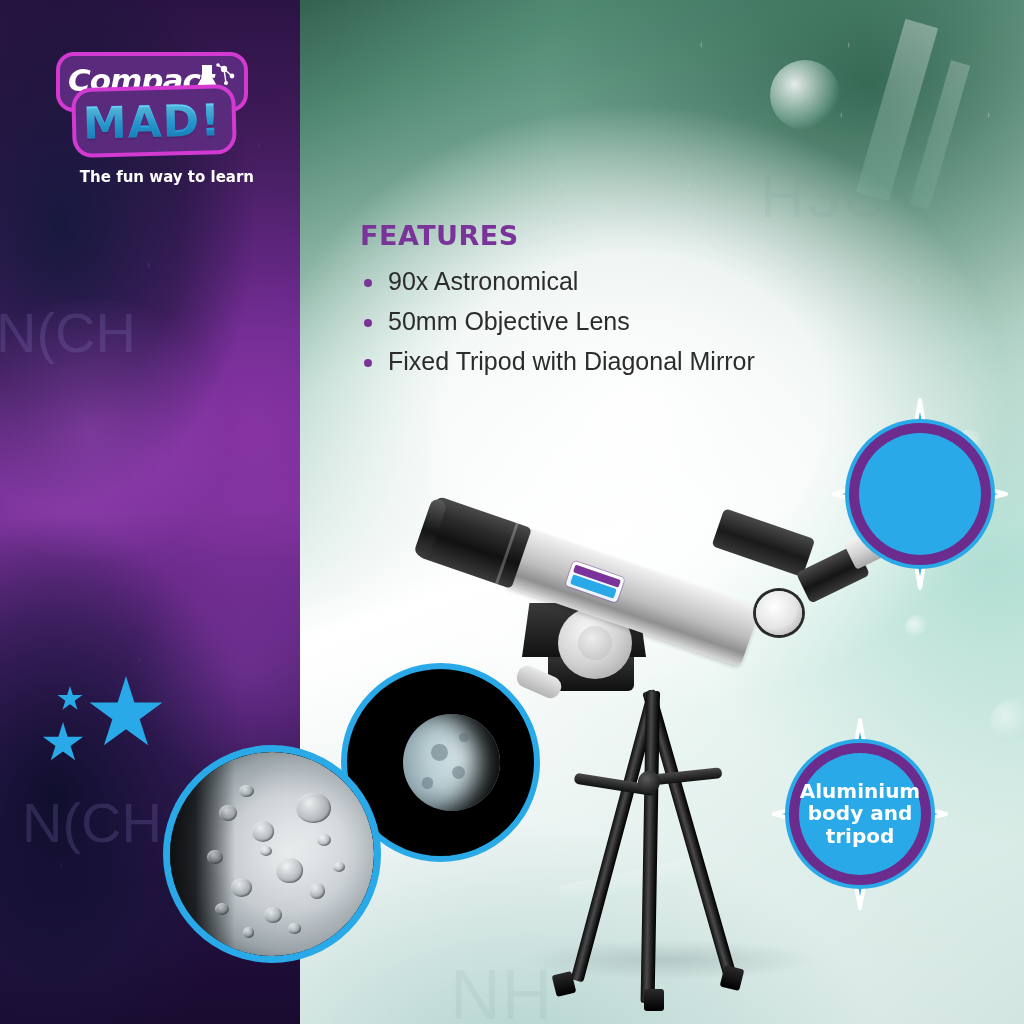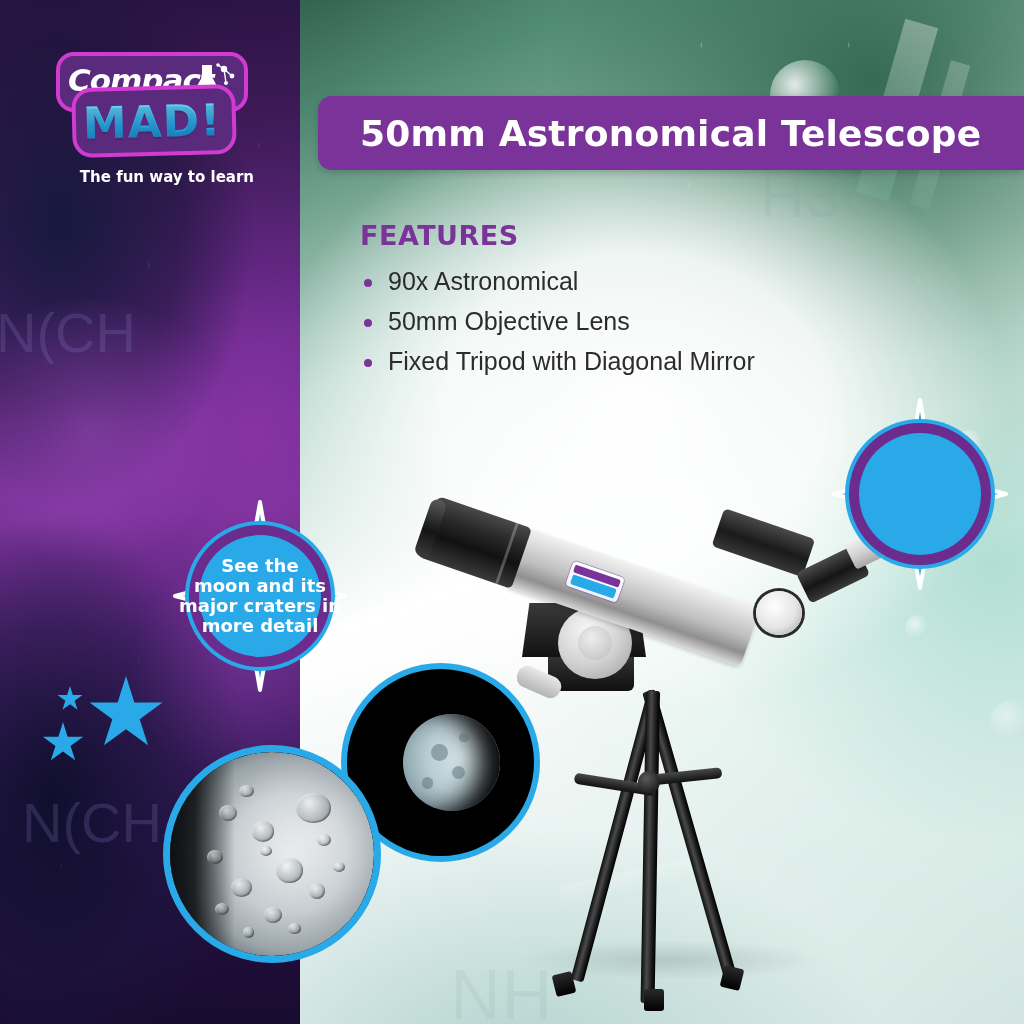--- a/index.html
+++ b/index.html
@@ -231,23 +231,20 @@
         <circle cx="44" cy="22" r="2" fill="#ffffff"></circle>
         <circle cx="36" cy="4" r="1.8" fill="#ffffff"></circle>
         <path d="M42 8 L50 15 M42 8 L44 22 M42 8 L36 4" stroke="#ffffff" stroke-width="1.4" fill="none"></path>
       </svg>
       <div class="lg-mad"></div>
       <div class="lg-mad-txt">MAD!</div>
     </div>
     <div class="lg-tag">The fun way to learn</div>
   </div>
 
-  <div class="title-bar">
-    <div class="title-txt">50mm Astronomical Telescope</div>
-  </div>
 
   <div class="features">
     <div class="feat-head">FEATURES</div>
     <ul class="feat-list">
       <li>90x Astronomical</li>
       <li>50mm Objective Lens</li>
       <li>Fixed Tripod with Diagonal Mirror</li>
     </ul>
   </div>
 
@@ -304,36 +301,35 @@
           <b></b>
         </div>
     </div>
     <div class="focuser"></div>
     <div class="finder"></div>
     <div class="diag"></div>
     <div class="eyepiece"></div>
   </div>
 
 
-  <div class="badge" style="left:163px;top:500px;width:194px;height:192px;">
-    <svg class="star4" viewBox="0 0 194 192">
-      <path d="M97 2 L110 77 L182 96 L110 115 L97 190 L84 115 L12 96 L84 77 Z" fill="#29a9e8" stroke="#ffffff" stroke-width="4" stroke-linejoin="round"></path>
-    </svg>
-    <div class="disc" style="left:26px;top:25px;width:142px;height:142px;"></div>
-    <div class="inner" style="left:36px;top:35px;width:122px;height:122px;"></div>
-    <div class="txt" style="font-size:18px;">
-      <span>See the</span><br>
-      <span>moon and its</span><br>
-      <span>major craters in</span><br>
-      <span>more detail</span>
-    </div>
-  </div>
 
   <div class="badge" style="left:822px;top:398px;width:196px;height:192px;">
     <svg class="star4" viewBox="0 0 196 192">
       <path d="M98 2 L111 77 L184 96 L111 115 L98 190 L85 115 L12 96 L85 77 Z" fill="#29a9e8" stroke="#ffffff" stroke-width="4" stroke-linejoin="round"></path>
     </svg>
     <div class="disc" style="left:27px;top:25px;width:142px;height:142px;"></div>
     <div class="inner" style="left:37px;top:35px;width:122px;height:122px;"></div>
   </div>
 
+  <div class="badge" style="left:762px;top:718px;width:196px;height:192px;">
+    <svg class="star4" viewBox="0 0 196 192">
+      <path d="M98 2 L111 77 L184 96 L111 115 L98 190 L85 115 L12 96 L85 77 Z" fill="#29a9e8" stroke="#ffffff" stroke-width="4" stroke-linejoin="round"></path>
+    </svg>
+    <div class="disc" style="left:27px;top:25px;width:142px;height:142px;"></div>
+    <div class="inner" style="left:37px;top:35px;width:122px;height:122px;"></div>
+    <div class="txt" style="font-size:20px;">
+      <span>Aluminium</span><br>
+      <span>body and</span><br>
+      <span>tripod</span>
+    </div>
+  </div>
 
 </div>
 
 </body></html>

